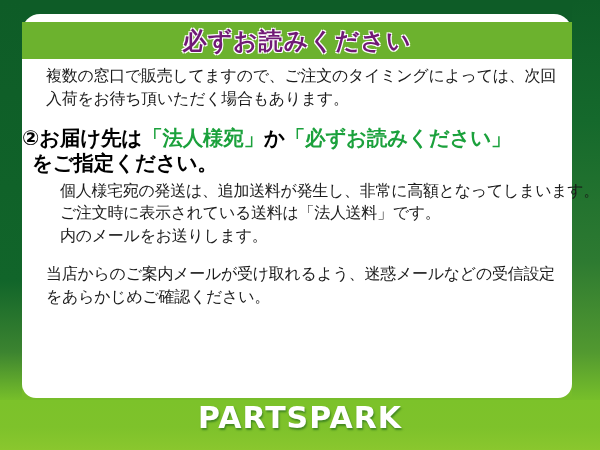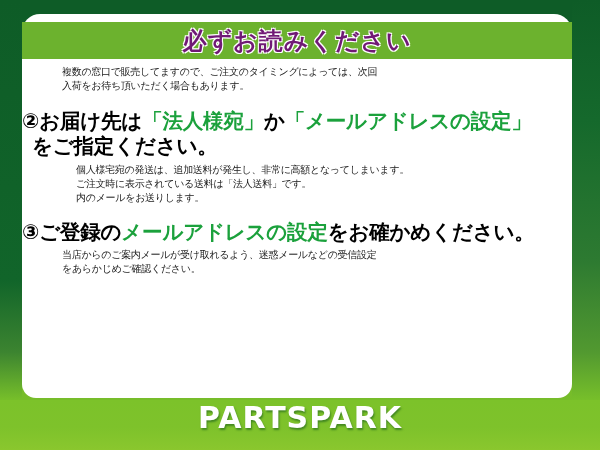--- a/index.html
+++ b/index.html
@@ -86,24 +86,24 @@
     white-space: nowrap;
     letter-spacing: -0.2px;
   }
   .head-line.indent {
     padding-left: 10px;
   }
   .hl {
     color: #1ba13c;
   }
   .body-text {
-    font-size: 10px;
+    font-size: 16px;
     color: #1a1a1a;
     line-height: 1.42;
-    padding-left: 40px;
+    padding-left: 24px;
     letter-spacing: -0.3px;
     white-space: nowrap;
   }
   #item1 { margin-top: 2px; }
   #item1 .body-text { margin-top: 3px; }
   #item2 { margin-top: 16px; }
   #item2 .body-text { margin-top: 4px; margin-left: 14px; }
   #item3 { margin-top: 15px; }
   #item3 .body-text { margin-top: 3px; }
 
@@ -144,31 +144,30 @@
   <div id="content">
 
     <div class="item" id="item1">
       <div class="body-text">
         <div>複数の窓口で販売してますので、ご注文のタイミングによっては、次回</div>
         <div>入荷をお待ち頂いただく場合もあります。</div>
       </div>
     </div>
 
     <div class="item" id="item2">
-      <div class="head-line"><span>②</span><span>お届け先は</span><span class="hl">「法人様宛」</span><span>か</span><span class="hl">「メールアドレスの設定」</span></div>
+      <div class="head-line"><span>②</span><span>お届け先は</span><span class="hl">「法人様宛」</span><span>か</span><span class="hl">「必ずお読みください」</span></div>
       <div class="head-line indent">をご指定ください。</div>
       <div class="body-text">
         <div>個人様宅宛の発送は、追加送料が発生し、非常に高額となってしまいます。</div>
         <div>ご注文時に表示されている送料は「法人送料」です。</div>
         <div>内のメールをお送りします。</div>
       </div>
     </div>
 
     <div class="item" id="item3">
-      <div class="head-line"><span>③</span><span>ご登録の</span><span class="hl">メールアドレスの設定</span><span>をお確かめください。</span></div>
       <div class="body-text">
         <div>当店からのご案内メールが受け取れるよう、迷惑メールなどの受信設定</div>
         <div>をあらかじめご確認ください。</div>
       </div>
     </div>
 
   </div>
 
   <div id="footer">
     <div id="brand">PARTSPARK</div>

